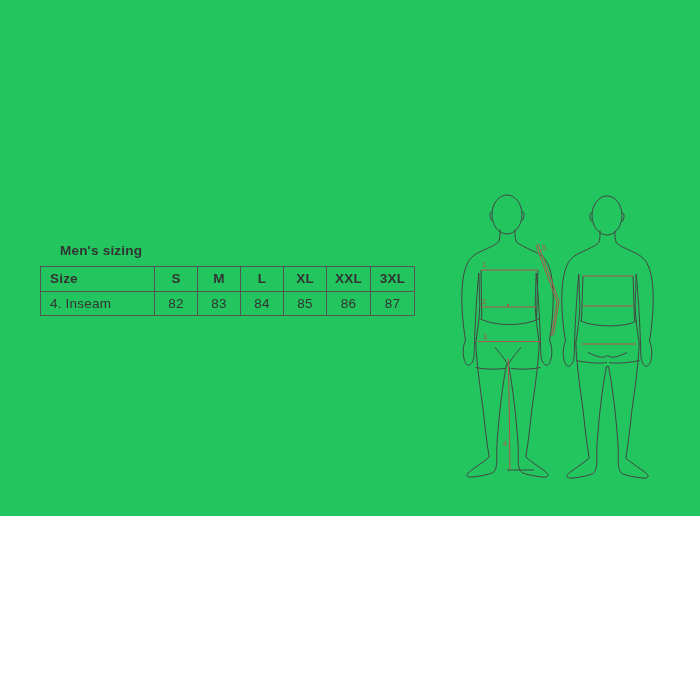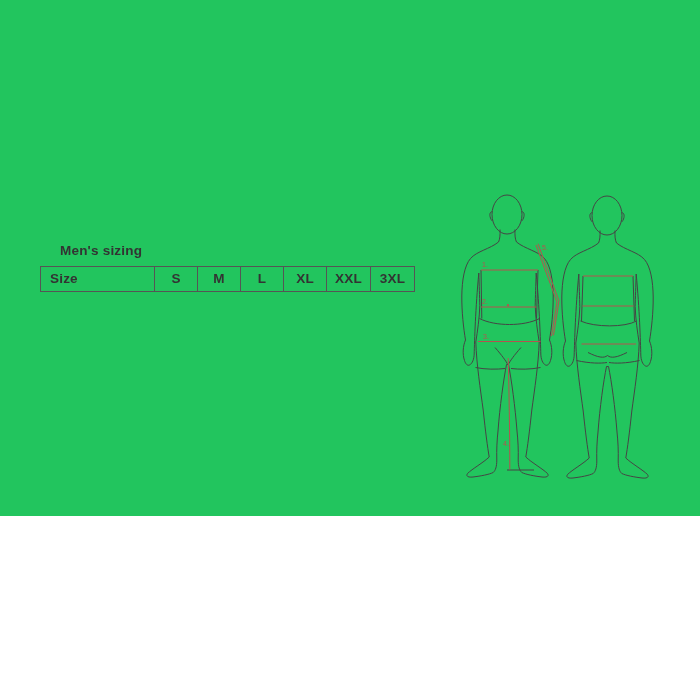--- a/index.html
+++ b/index.html
@@ -48,20 +48,29 @@
         <th class="lbl">Size</th>
         <th>S</th>
         <th>M</th>
         <th>L</th>
         <th>XL</th>
         <th>XXL</th>
         <th>3XL</th>
       </tr>
     </thead>
     <tbody>
+      <tr>
+        <td class="lbl">4. Inseam</td>
+        <td>82</td>
+        <td>83</td>
+        <td>84</td>
+        <td>85</td>
+        <td>86</td>
+        <td>87</td>
+      </tr>
     </tbody>
   </table>
 
   <svg class="fig-svg" width="215" height="305" viewBox="0 0 215 305">
 
     <g stroke="#454545">
 
       <g>
         <ellipse cx="52" cy="26.5" rx="15" ry="19.5"></ellipse>
         <path d="M37.3,23.8 C34.5,23.2 33.8,28.5 37,32.8"></path>

